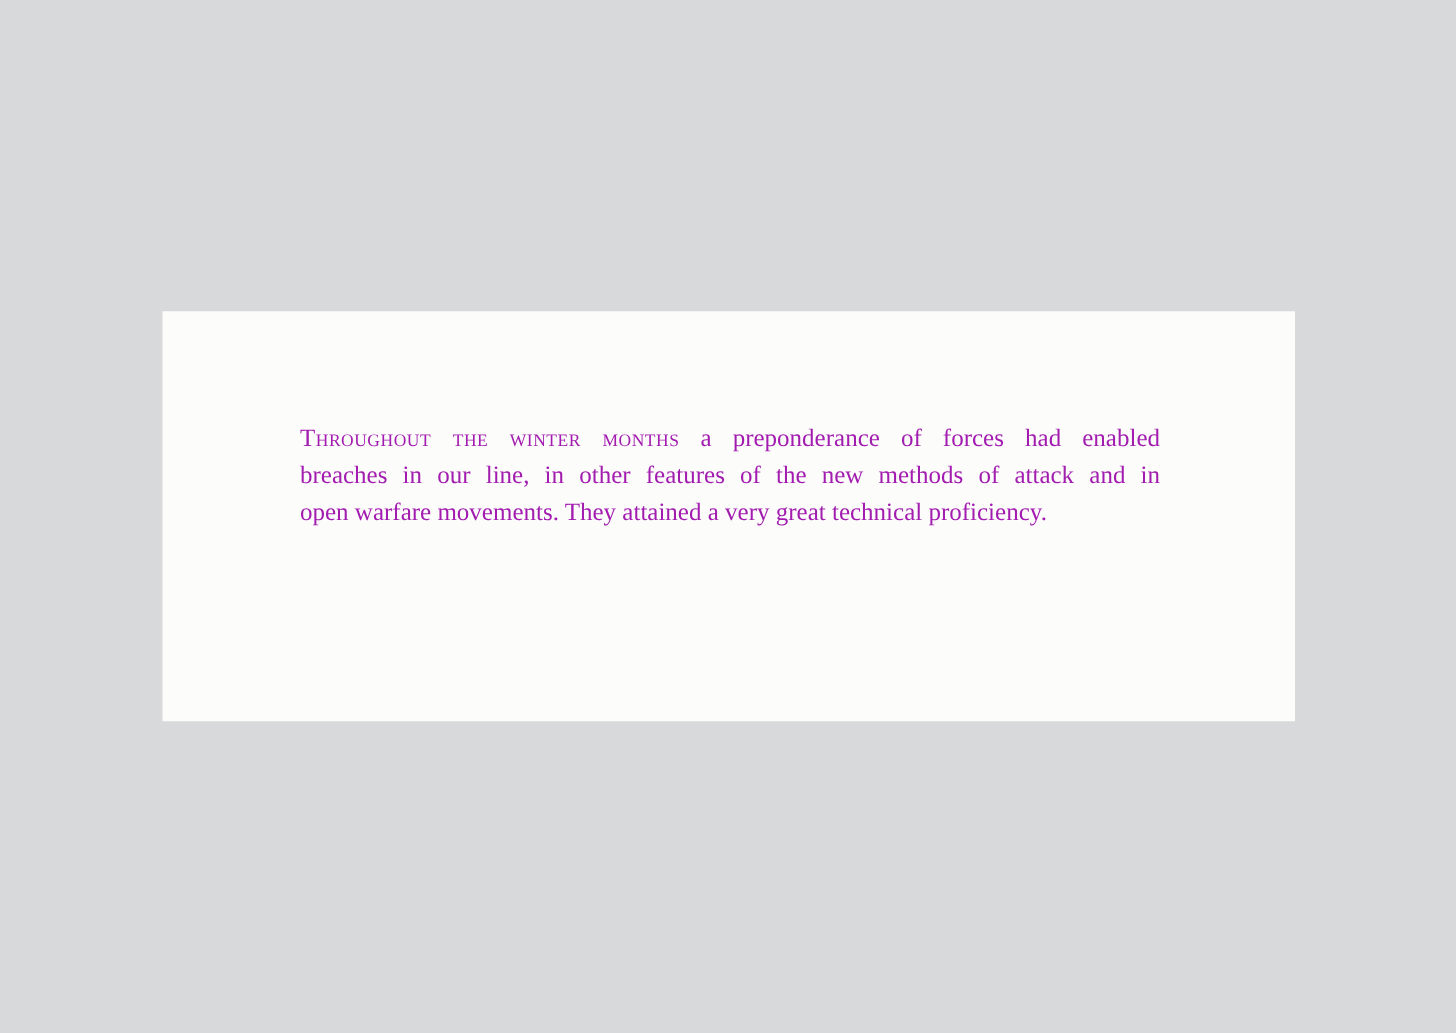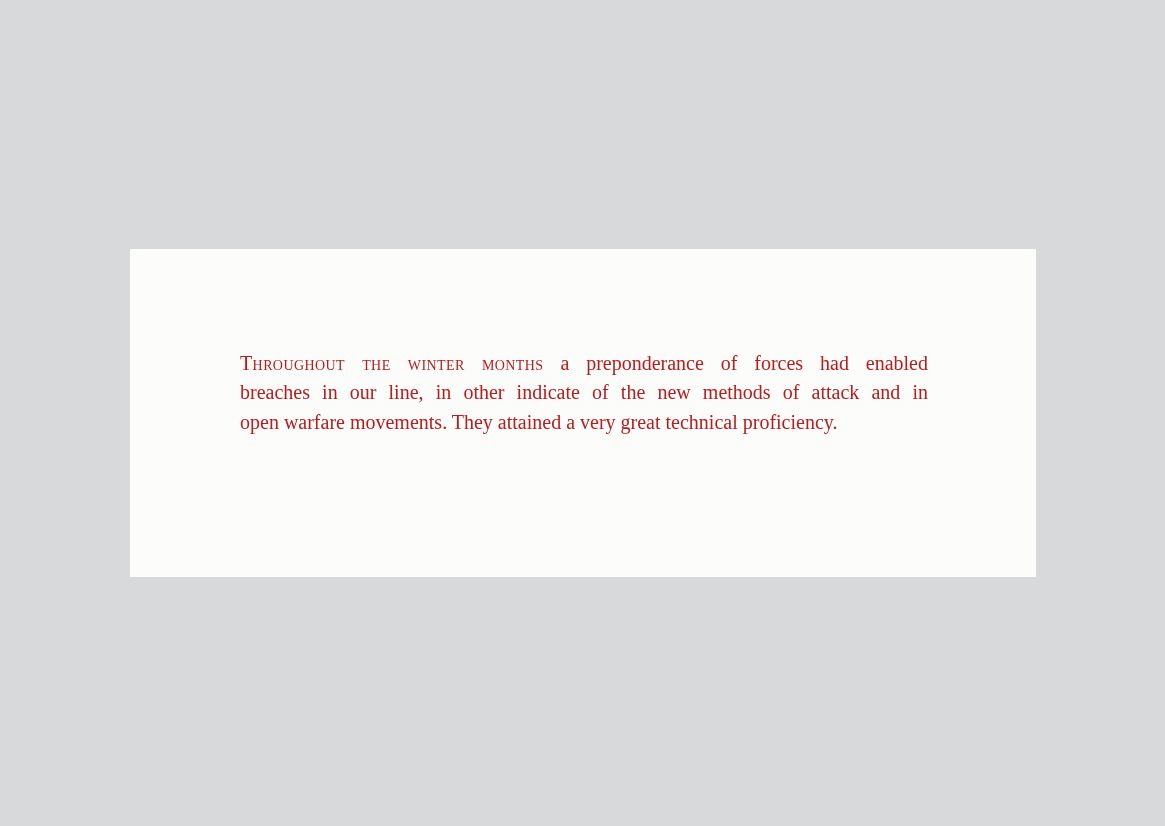--- a/index.html
+++ b/index.html
@@ -37,18 +37,18 @@
   }
   .smallcaps {
     font-variant: small-caps;
     letter-spacing: 0.4px;
   }
 </style>
 </head>
 <body style="background: rgb(216, 217, 218);">
 
 <div class="card" id="card" style="background: rgb(252, 252, 251);">
-  <div class="paragraph" id="paragraph" style="color: #b91c1c; margin-top: 12px;">
+  <div class="paragraph" id="paragraph" style="color: #a21caf;">
       <div class="line"><span class="smallcaps">Throughout the winter months</span> a preponderance of forces had enabled</div>
-      <div class="line">breaches in our line, in other indicate of the new methods of attack and in</div>
+      <div class="line">breaches in our line, in other features of the new methods of attack and in</div>
       <div class="line last">open warfare movements. They attained a very great technical proficiency.</div>
     </div>
 </div>
 
 </body></html>

